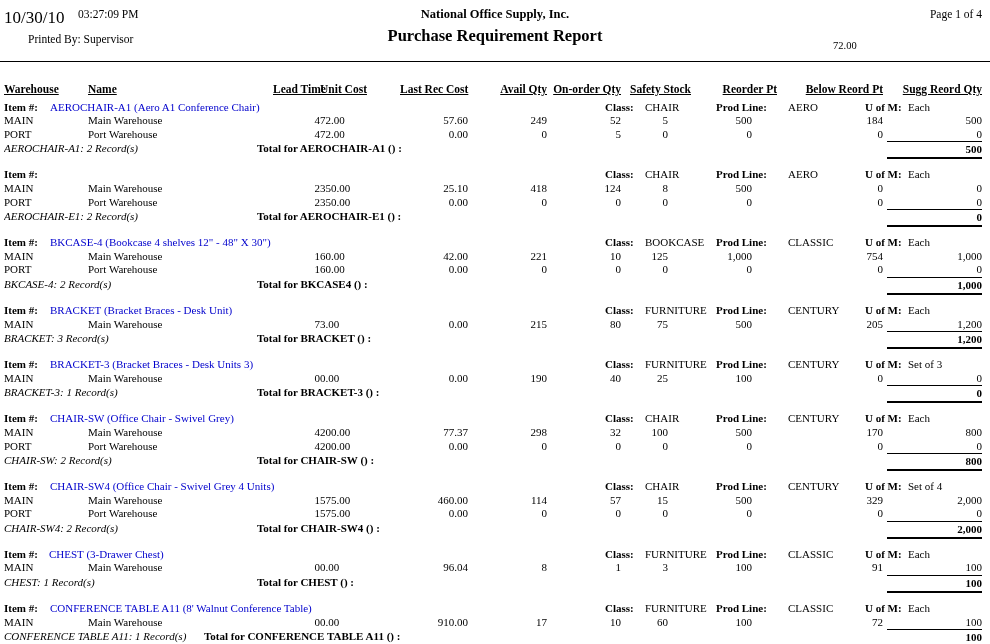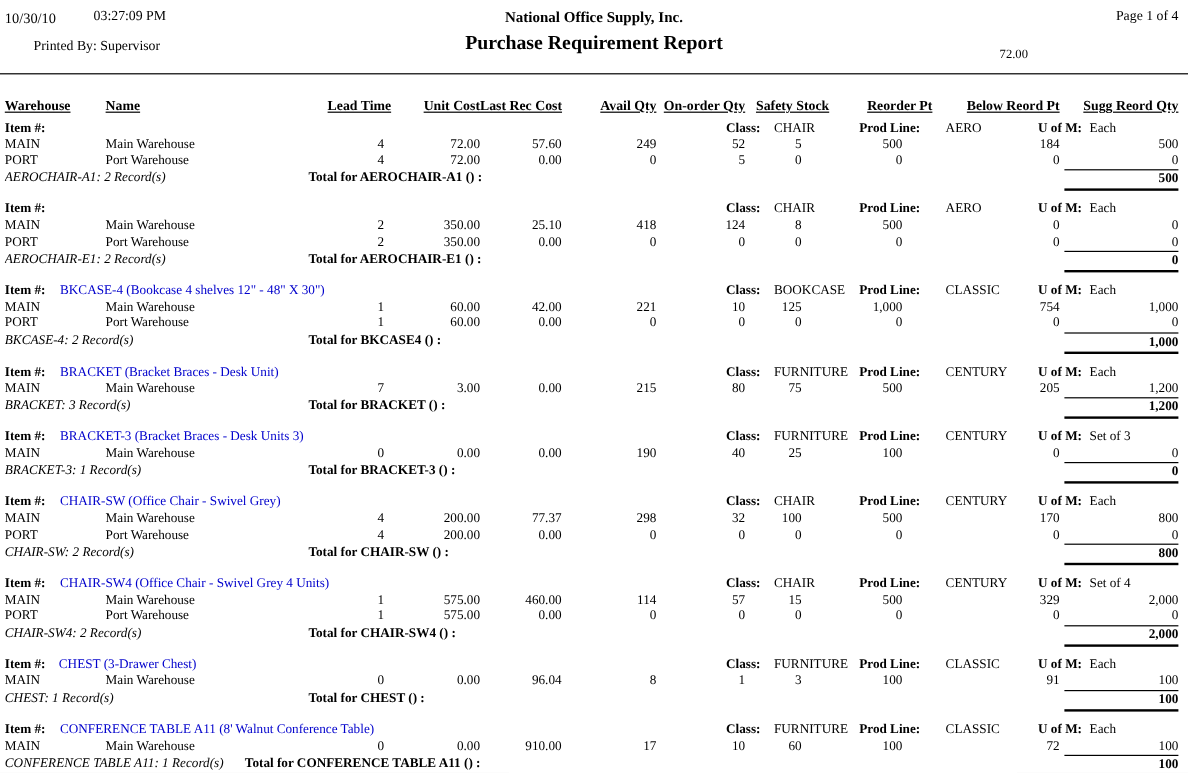--- a/index.html
+++ b/index.html
@@ -4,33 +4,33 @@
 <style>
   * { box-sizing: border-box; margin: 0; padding: 0; }
   body { background: #e8e8e8; font-family: "Liberation Serif", serif; }
   .page {
     position: relative; width: 990px; height: 644px;
     background: #ffffff; color: #000; overflow: hidden;
   }
   
   .hdr { position: relative; height: 62px; border-bottom: 1px solid #000; }
   .hdr span { position: absolute; white-space: nowrap; }
-  .h-date      { left: 4px;  top: 8px;  font-size: 12px; }
+  .h-date      { left: 4px;  top: 8px;  font-size: 17px; }
   .h-time      { left: 78px; top: 8px;  font-size: 11.5px; }
   .h-printedby { left: 4px;  top: 33px; font-size: 11.5px; margin-left: 24px; }
   .h-company   { left: 0; right: 0; top: 7px;  text-align: center; font-weight: bold; font-size: 12.5px; }
   .h-title     { left: 0; right: 0; top: 26px; text-align: center; font-weight: bold; font-size: 16.5px; }
   .h-page      { right: 8px; top: 8px;  font-size: 11.5px; }
   .h-param     { left: 833px; top: 40px; font-size: 10.5px; }
   
   .row { display: flex; padding: 0 8px 0 4px; line-height: 13.6px; font-size: 11px; }
   .c1 { width: 84px; }
   .c2 { width: 185px; }
   .c3 { width: 47px;  text-align: right; }
-  .c4 { width: 80px;  text-align: right; }
+  .c4 { width: 80px;  text-align: left; }
   .c5 { width: 68px;  text-align: right; }
   .c6 { width: 79px;  text-align: right; }
   .c7 { width: 74px;  text-align: right; }
   .c8 { width: 70px;  text-align: right; }
   .c9 { width: 86px;  text-align: right; }
   .c10 { width: 106px; text-align: right; }
   .c11 { width: 99px;  text-align: right; }
   .cols { margin-top: 21px; font-size: 11.5px; font-weight: bold; }
   .cols span { text-decoration: underline; white-space: nowrap; }
   .cols .c1, .cols .c2 { text-align: left; }
@@ -80,20 +80,21 @@
     <span class="c8">Safety Stock</span>
     <span class="c9">Reorder Pt</span>
     <span class="c10">Below Reord Pt</span>
     <span class="c11">Sugg Reord Qty</span>
   </div>
 
   <div id="groups">
   <div class="group">
     <div class="item-row">
       <span class="ab b" style="left:4px">Item #:</span>
+      <span class="ab link" style="left:50px">AEROCHAIR-A1 (Aero A1 Conference Chair)</span>
       <span class="ab b" style="left:605px">Class:</span>
       <span class="ab" style="left:645px">CHAIR</span>
       <span class="ab b" style="left:716px">Prod Line:</span>
       <span class="ab" style="left:788px">AERO</span>
       <span class="ab b" style="left:865px">U of M:</span>
       <span class="ab" style="left:908px">Each</span>
     </div>
     <div class="rows">
   <div class="row val">
     <span class="c1">MAIN</span>

